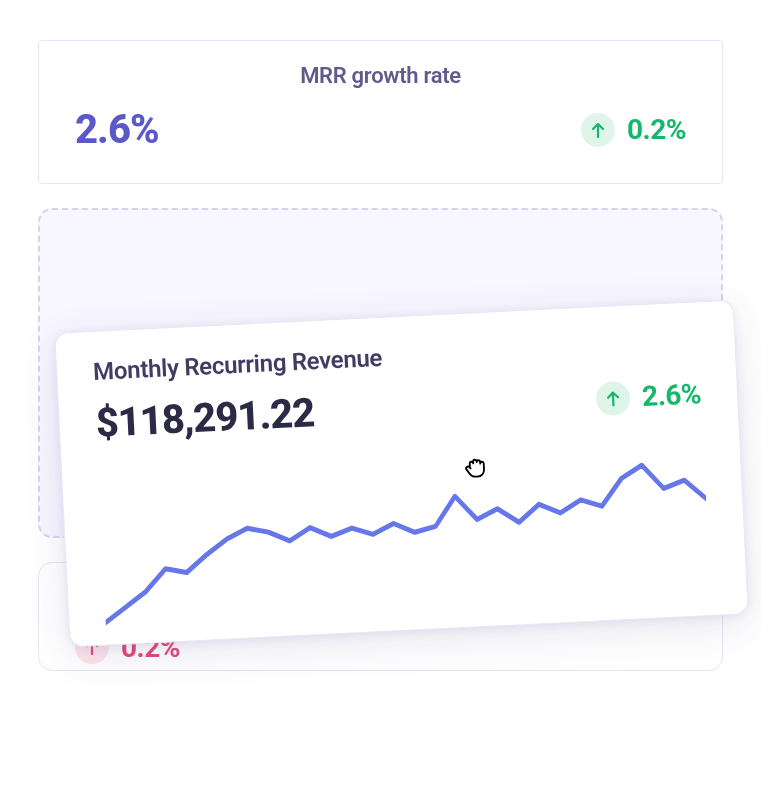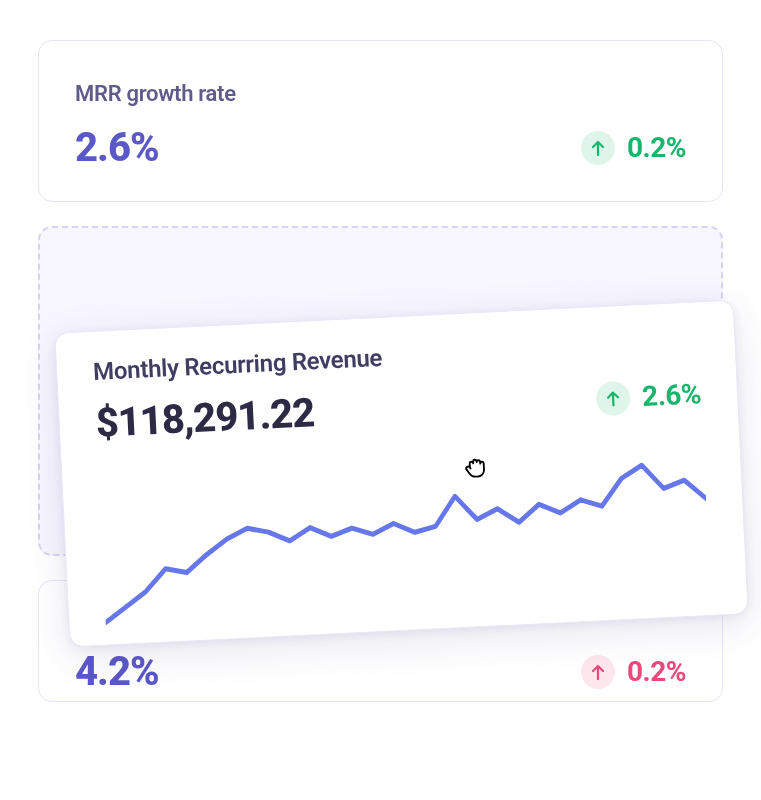--- a/index.html
+++ b/index.html
@@ -11,23 +11,24 @@
     position: relative;
     overflow: hidden;
   }
   .container {
     padding: 40px 38px 0 38px;
     position: relative;
   }
   .card {
     background: #ffffff;
     border: 1.5px solid #e7e3f7;
-    border-radius: 14px;
-    padding: 40px 36px 30px 36px;
-    position: relative;
+    border-radius: 4px;
+    padding: 22px 36px 30px 36px;
+    position: relative;
+    text-align: center;
   }
   .card-title {
     font-size: 22px;
     font-weight: 600;
     color: #5f5b8a;
     letter-spacing: -0.3px;
     margin-bottom: 18px;
   }
   .card-row {
     display: flex;
@@ -154,21 +155,20 @@
         <span class="delta-value green">0.2%</span>
       </div>
     </div>
   </div>
 
   <div class="placeholder-dashed"></div>
 
   <div class="card-churn">
     <div class="card-title">User churn rate</div>
     <div class="card-row">
-      <div class="card-value">4.2%</div>
       <div class="delta">
         <span class="delta-badge up-neg">
           <svg class="delta-arrow" viewBox="0 0 14 16" fill="none">
             <path d="M7 15 L7 2 M2 7 L7 2 L12 7" stroke="#e84a7a" stroke-width="2.2" stroke-linecap="round" stroke-linejoin="round"></path>
           </svg>
         </span>
         <span class="delta-value red">0.2%</span>
       </div>
     </div>
   </div>

